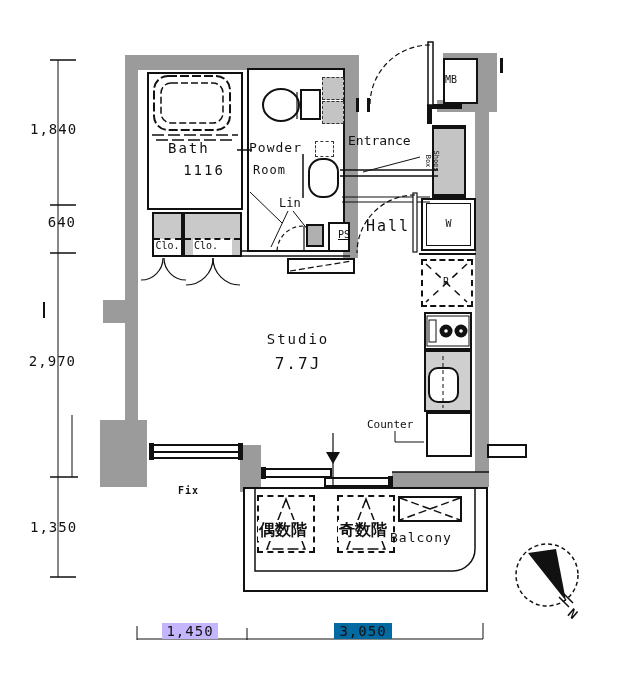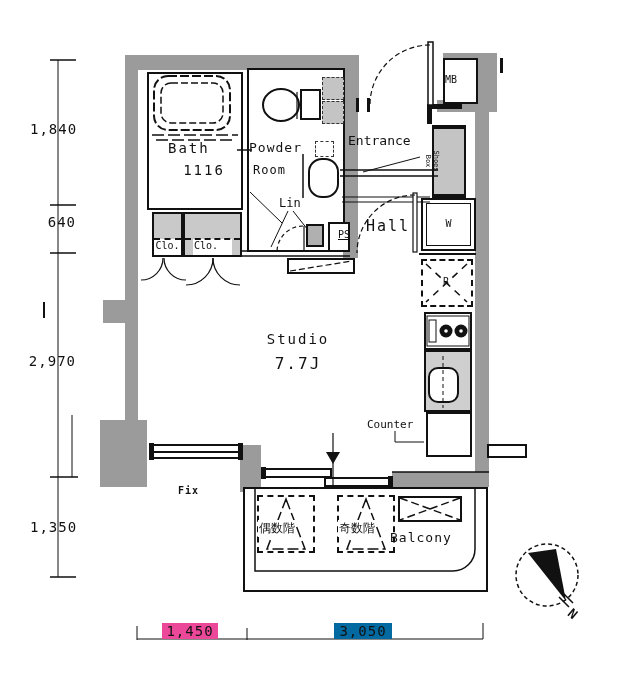--- a/index.html
+++ b/index.html
@@ -7,21 +7,21 @@
         font-family:"DejaVu Sans Mono",monospace;color:#111;}
   .wall{position:absolute;background:#9b9b9b;}
   .box{position:absolute;border:2px solid #111;background:#fff;box-sizing:border-box;}
   .gray{background:#c9c9c9;}
   .lbl{position:absolute;white-space:nowrap;color:#111;}
   .dim{font-size:14px;letter-spacing:1px;}
   .room{font-size:14px;letter-spacing:2px;}
   .small{font-size:10px;}
   svg{position:absolute;left:0;top:0;pointer-events:none;}
   .blk{position:absolute;background:#111;}
-  .kanji{font-size:12px;font-weight:normal;background:#fff;padding:0 1px;}
+  .kanji{font-size:16px;font-weight:bold;background:#fff;padding:0 1px;}
 </style>
 </head>
 <body>
 
 <div id="plan">
 
   <div class="wall" style="left:125px;top:55px;width:233px;height:15px;"></div>
   <div class="wall" style="left:125px;top:55px;width:13px;height:385px;"></div>
   <div class="wall" style="left:103px;top:300px;width:24px;height:23px;"></div>
   <div class="wall" style="left:100px;top:420px;width:47px;height:67px;"></div>
@@ -166,21 +166,21 @@
     <circle cx="547" cy="575" r="31" fill="none" stroke="#111" stroke-width="1.5" stroke-dasharray="4 3"></circle>
     <polygon points="528,553 556,549 566,601" fill="#111"></polygon>
     <path d="M559,597 L569,607 M563,593 L573,603" stroke="#111" stroke-width="1.5"></path>
     <text x="570" y="616" font-size="13" font-weight="bold" font-family="DejaVu Sans Mono, monospace" fill="#111" transform="rotate(40 570 611)">N</text>
   </svg>
 
   <div class="lbl dim" style="left:30px;top:121px;width:46px;text-align:right;">1,840</div>
   <div class="lbl dim" style="left:38px;top:214px;width:38px;text-align:right;">640</div>
   <div class="lbl dim" style="left:28px;top:353px;width:48px;text-align:right;">2,970</div>
   <div class="lbl dim" style="left:30px;top:519px;width:46px;text-align:right;">1,350</div>
-  <div class="lbl dim" style="left:162px;top:623px;width:56px;text-align:center;background:#ec4899;">1,450</div>
+  <div class="lbl dim" style="left:162px;top:623px;width:56px;text-align:center;background:#c4b5fd;">1,450</div>
   <div class="lbl dim" style="left:334px;top:623px;width:58px;text-align:center;background:#0369a1;">3,050</div>
 
   <div class="lbl room" style="left:168px;top:140px;width:72px;text-align:left;">Bath</div>
   <div class="lbl room" style="left:168px;top:162px;width:72px;text-align:center;">1116</div>
   <div class="lbl" style="left:249px;top:140px;font-size:13px;letter-spacing:1px;">Powder</div>
   <div class="lbl" style="left:253px;top:163px;font-size:12px;letter-spacing:1px;">Room</div>
   <div class="lbl" style="left:279px;top:196px;font-size:12px;">Lin</div>
   <div class="lbl small" style="left:152px;top:240px;width:31px;text-align:center;">Clo.</div>
   <div class="lbl small" style="left:184px;top:240px;width:44px;text-align:center;">Clo.</div>
   <div class="lbl" style="left:348px;top:133px;font-size:13px;">Entrance</div>

